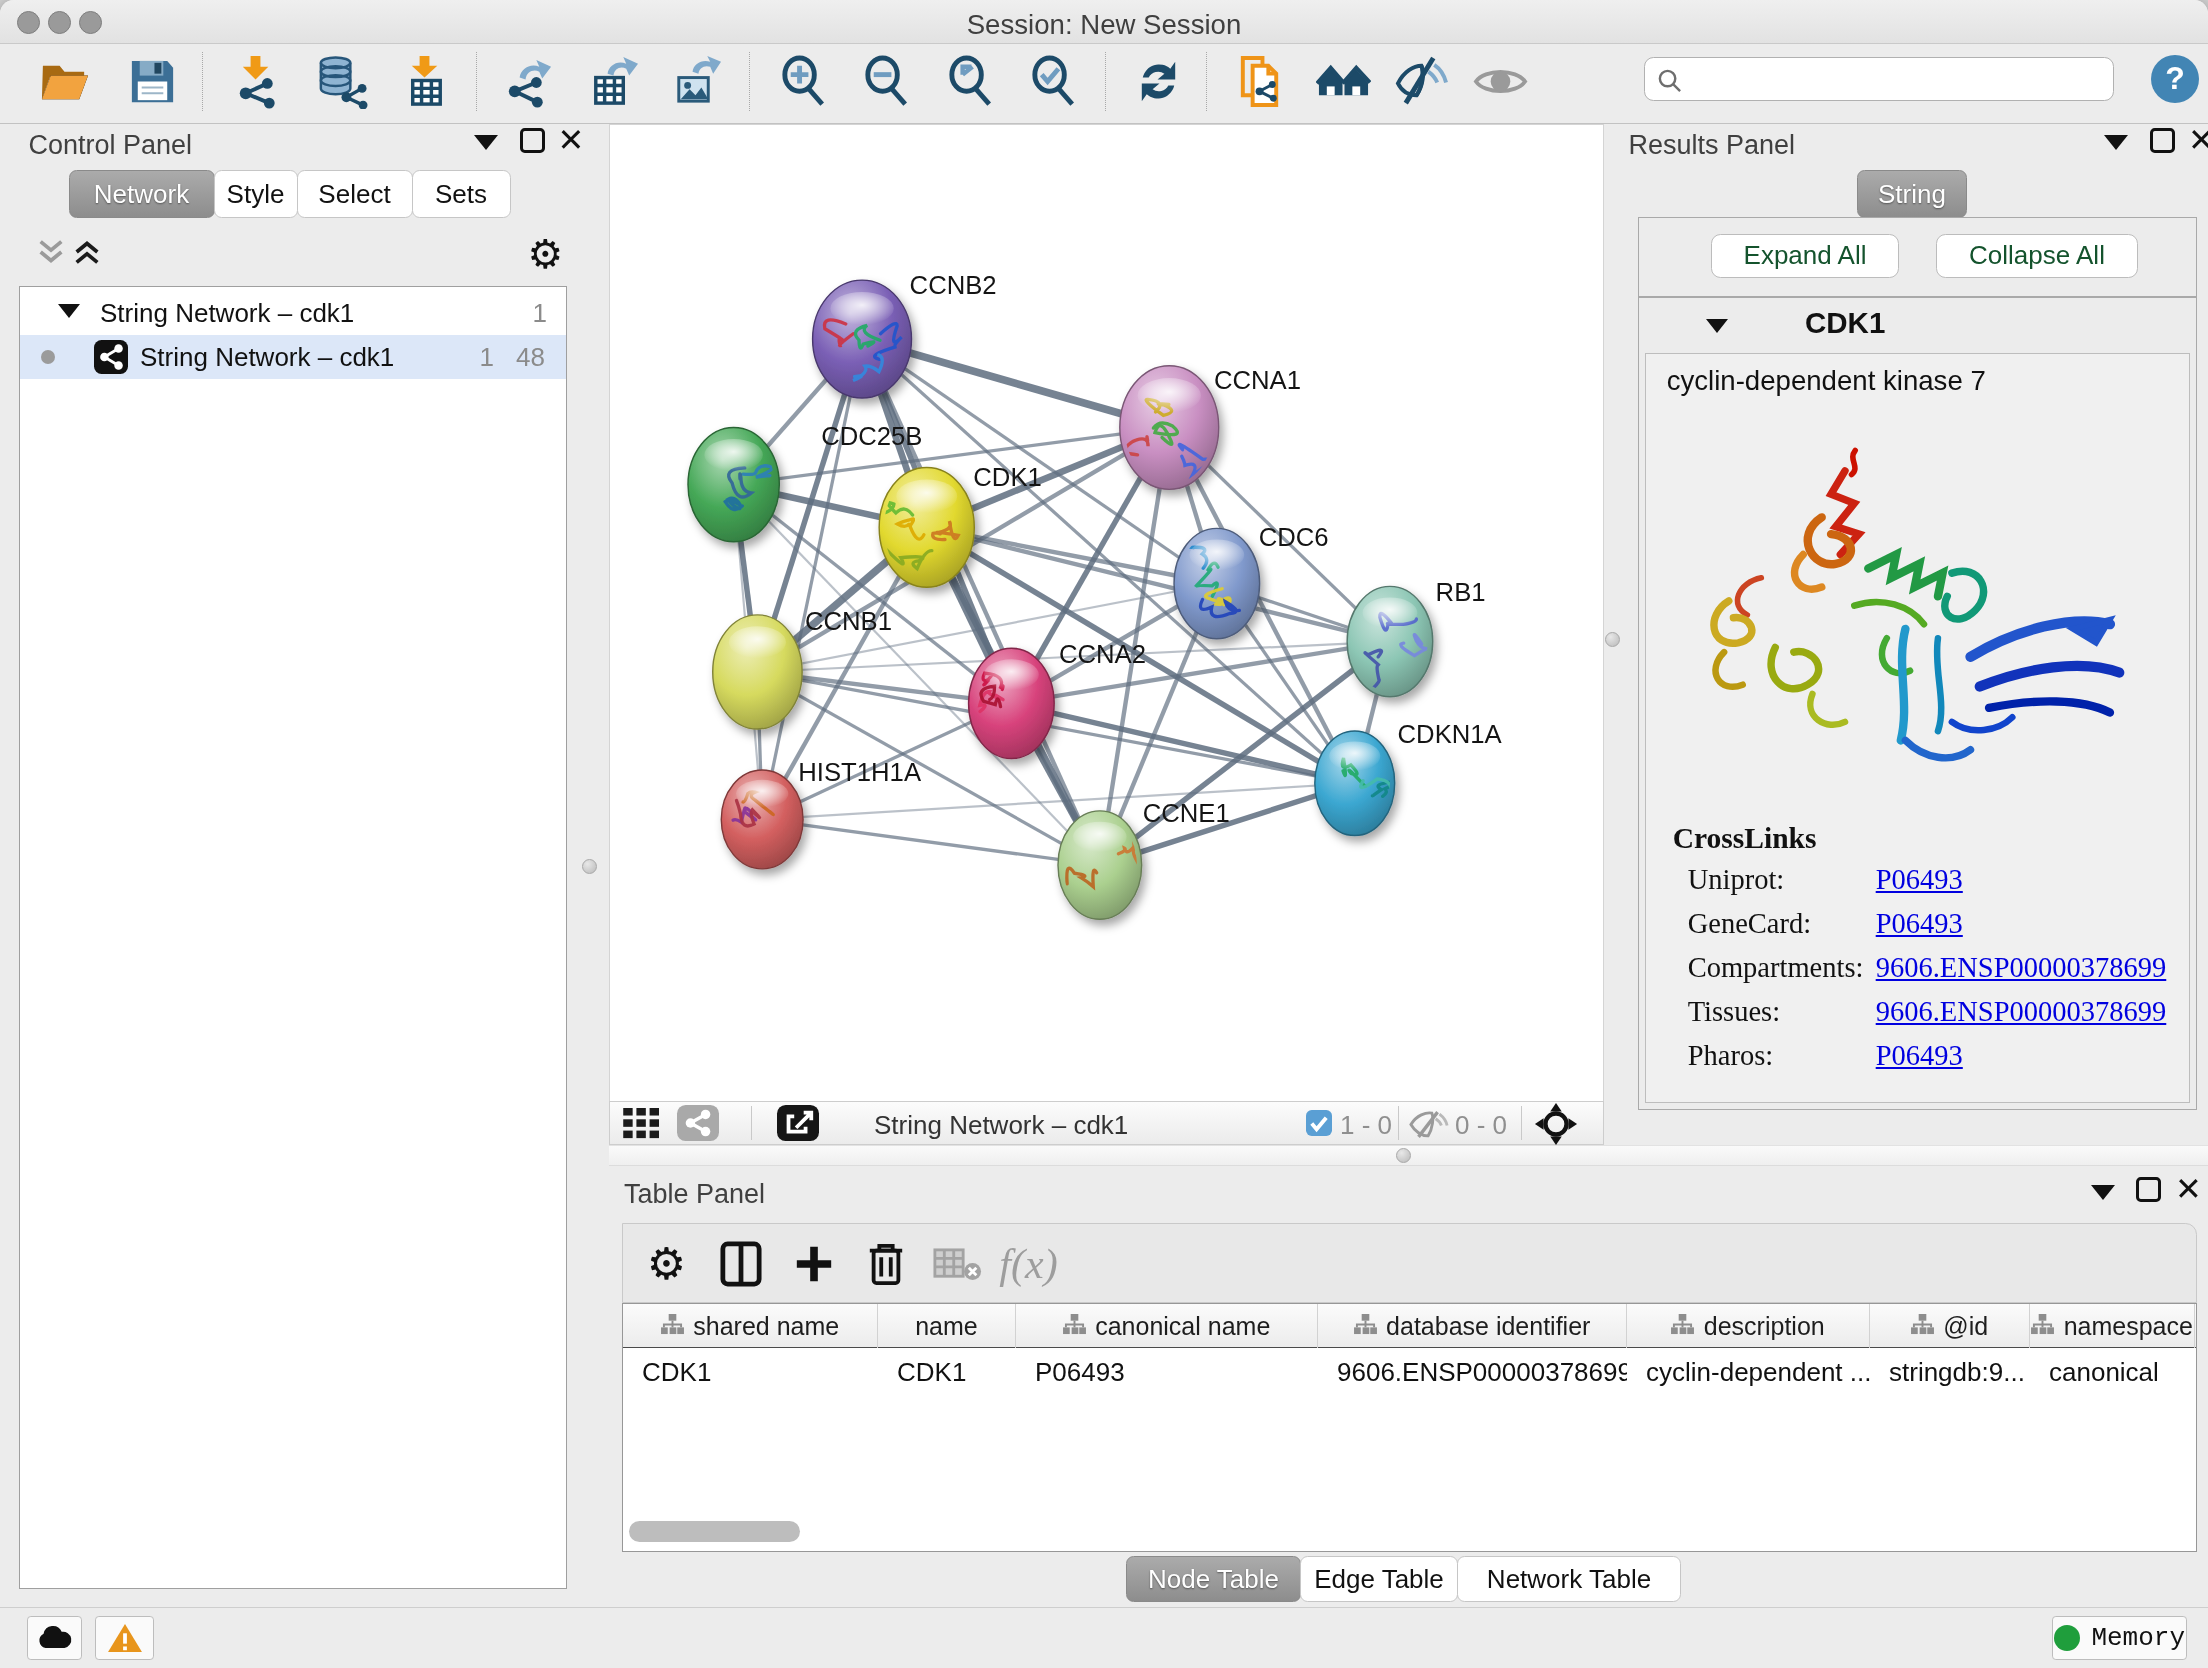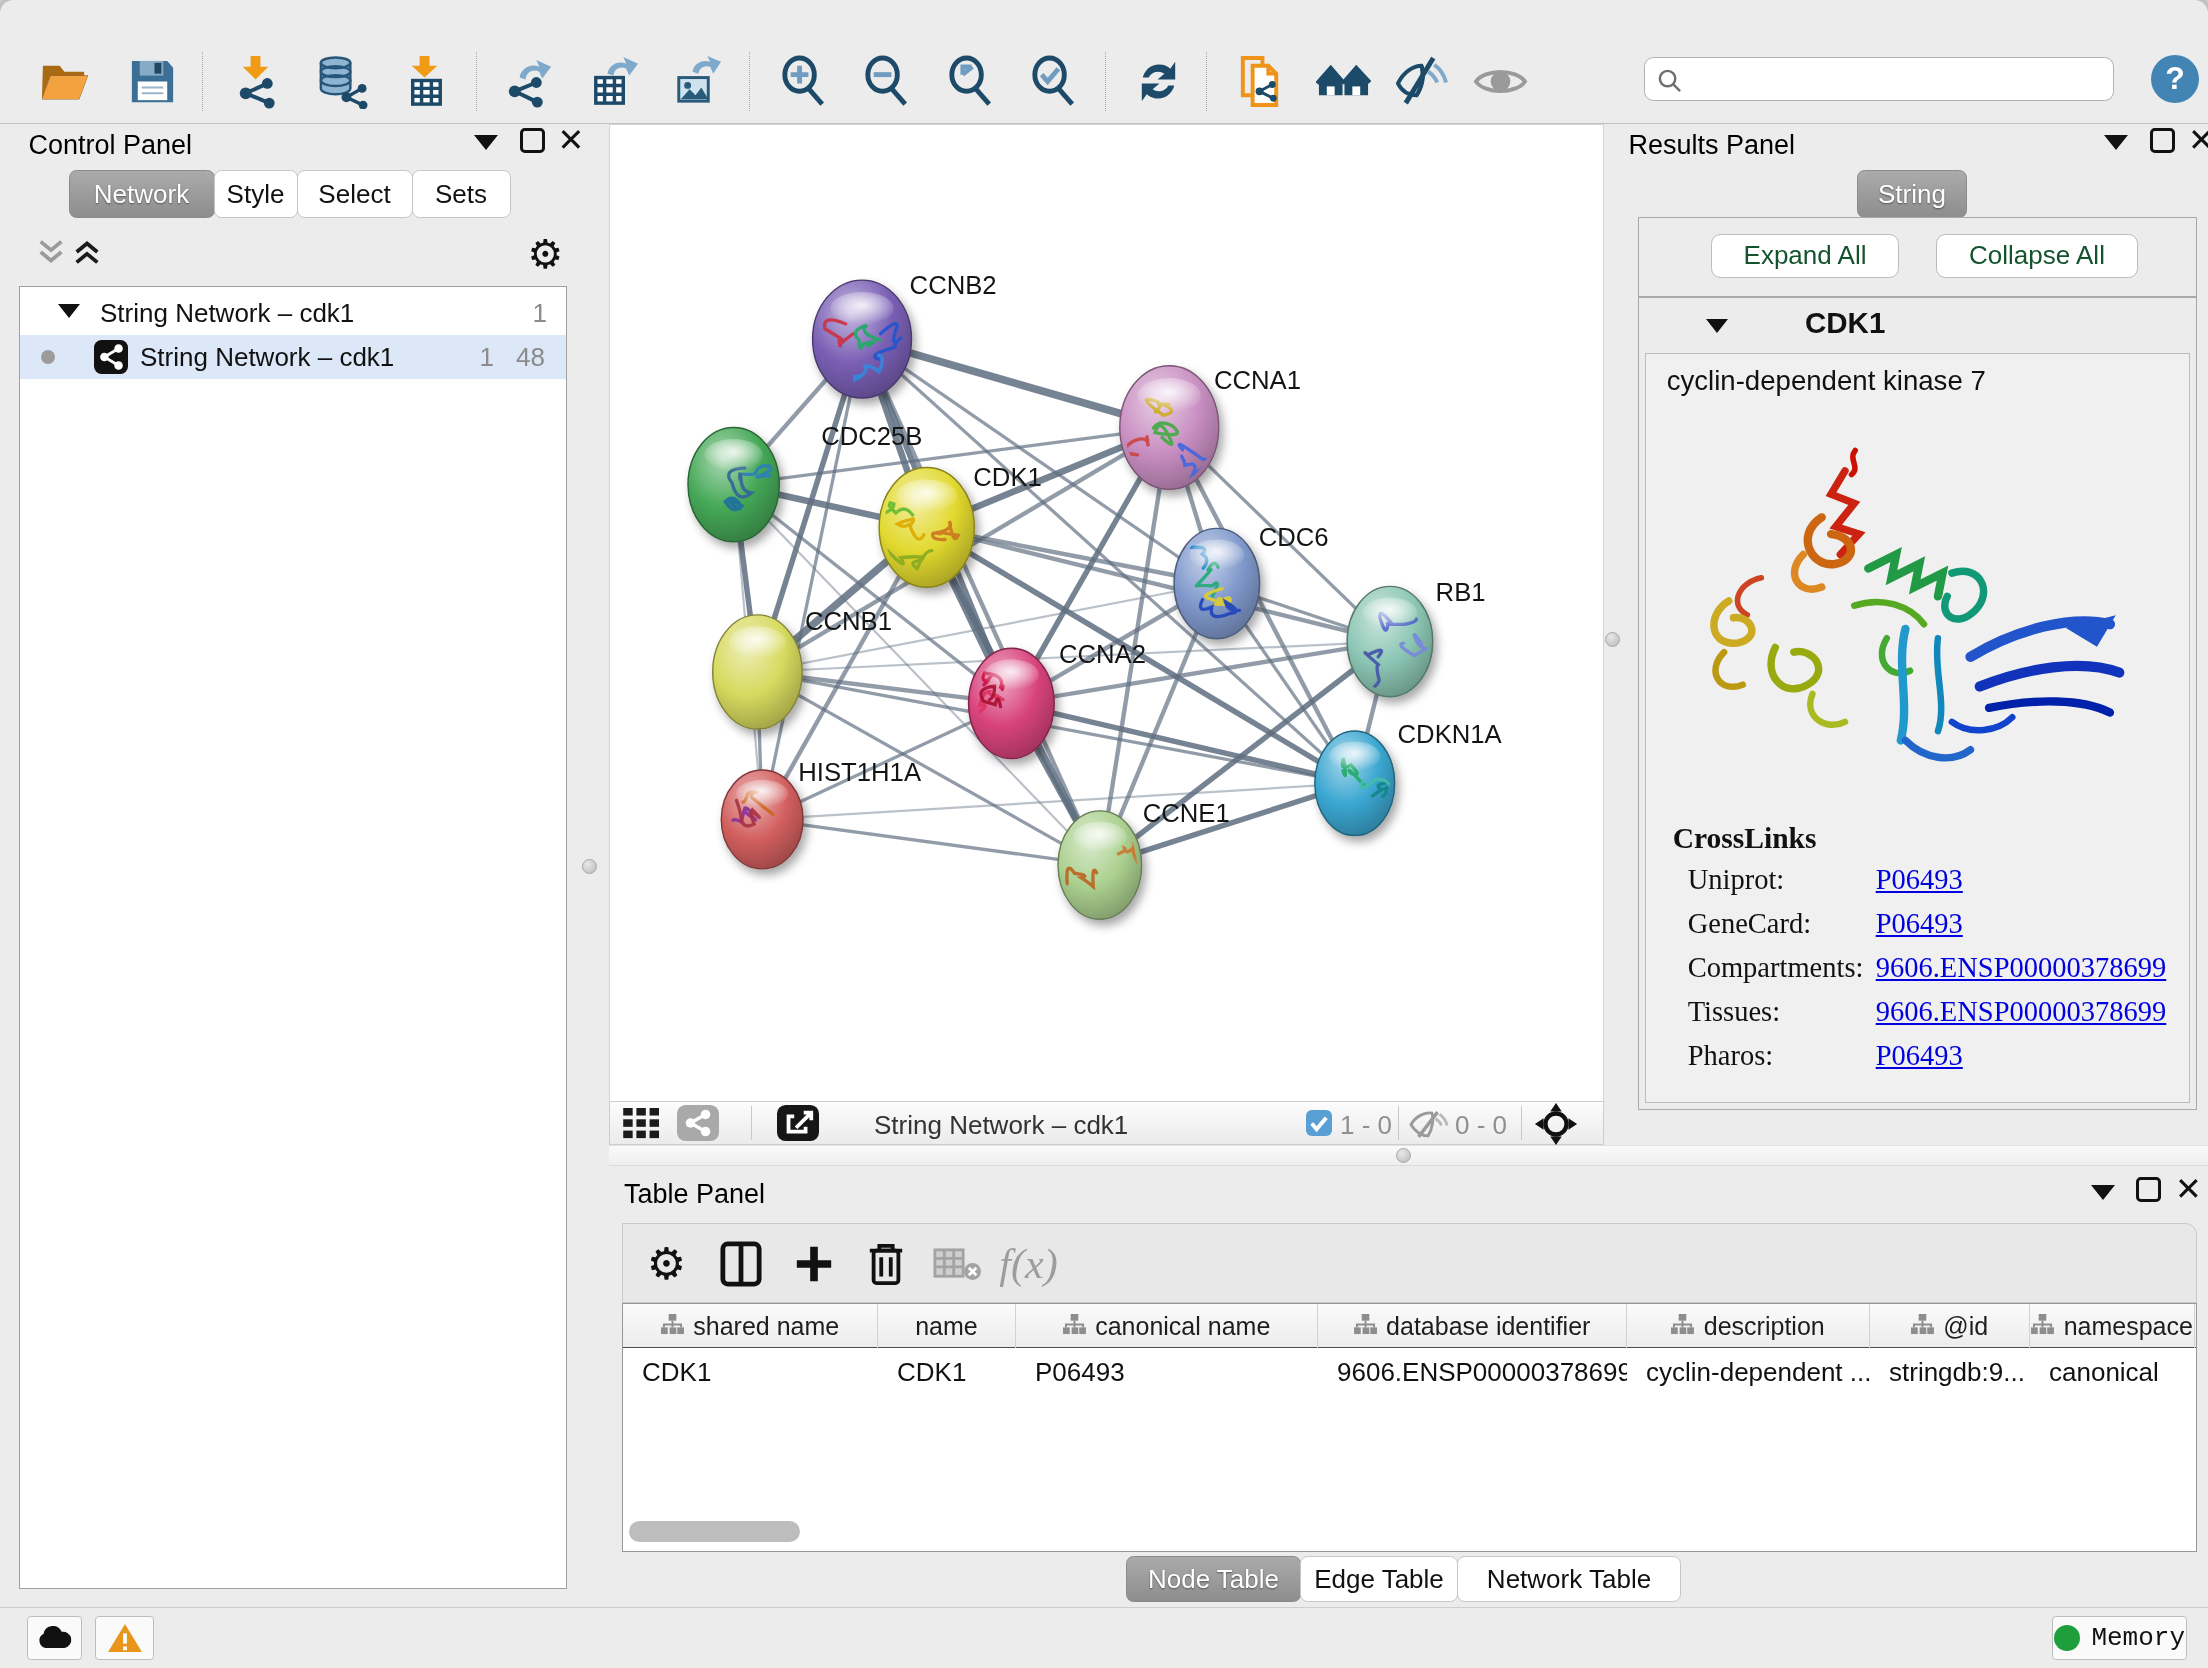--- a/index.html
+++ b/index.html
@@ -29,21 +29,21 @@
   .search-box { position:absolute; left:1644px; top:13.3px; width:470px; height:44px;
                 background:#fff; border:1px solid #b1b1b1; border-radius:9.5px; }
   .search-box svg { position:absolute; left:11.4px; top:8.6px; width:27px; height:27px; }
   .search-box input { position:absolute; left:46px; top:1.9px; width:409px; height:38px;
                       border:none; outline:none; font-size:25px; background:transparent; }
   .help-btn { position:absolute; left:2151px; top:11.4px; width:48px; height:48px; border-radius:50%;
               background:#4285b4; color:#fff; font-size:32px; font-weight:bold;
               text-align:center; line-height:46px; }
 
   
-  .panel-title { font-size:27px; color:#000000; }
+  .panel-title { font-size:27px; color:#404040; }
   .pm-arrow { width:0; height:0; border-left:12.4px solid transparent; border-right:12.4px solid transparent;
               border-top:15px solid #111; display:inline-block; }
   .pm-float { width:25px; height:25px; border:3.8px solid #111; border-radius:4.8px; display:inline-block; }
   .pm-close { font-size:32px; font-weight:bold; color:#111; line-height:25px; }
 
   
   .tab { position:absolute; height:48px; line-height:46px; text-align:center; font-size:26px;
          background:#fff; border:1px solid #c6c6c6; color:#111; border-radius:7.6px; }
   .tab.active { background:linear-gradient(#ababab,#8d8d8d); color:#fff;
                 border:1px solid #8a8a8a; text-shadow:0 1px 1.9px rgba(0,0,0,.45); }
@@ -102,20 +102,26 @@
   .sb-btn { position:absolute; top:7.6px; height:44px; background:#fafafa; border:1.9px solid #bdbdbd;
             border-radius:3.8px; display:flex; align-items:center; justify-content:center; gap:11.4px; }
 
   .gear-glyph { font-family:"DejaVu Sans",sans-serif; color:#111; }
 </style>
 </head>
 <body>
 
 <div id="app">
 
+  <div class="titlebar">
+    <div class="tl-dot" style="left:17px"></div>
+    <div class="tl-dot" style="left:48px"></div>
+    <div class="tl-dot" style="left:79px"></div>
+    <div class="win-title">Session: New Session</div>
+  </div>
 
   <div class="toolbar">
     <div class="tb-btn" style="left:34px">
       <svg viewBox="0 0 56 56">
           <path d="M6 12h17l5 6h20v6H13L5 46z" fill="#a86a12"></path>
           <path d="M5 46l9-24h38l-9 24z" fill="#f2a draw33f"></path>
           <path d="M5 46l9-24h38l-9 24z" fill="#f2a33f"></path>
         </svg>
     </div>
     <div class="tb-btn" style="left:122px">

